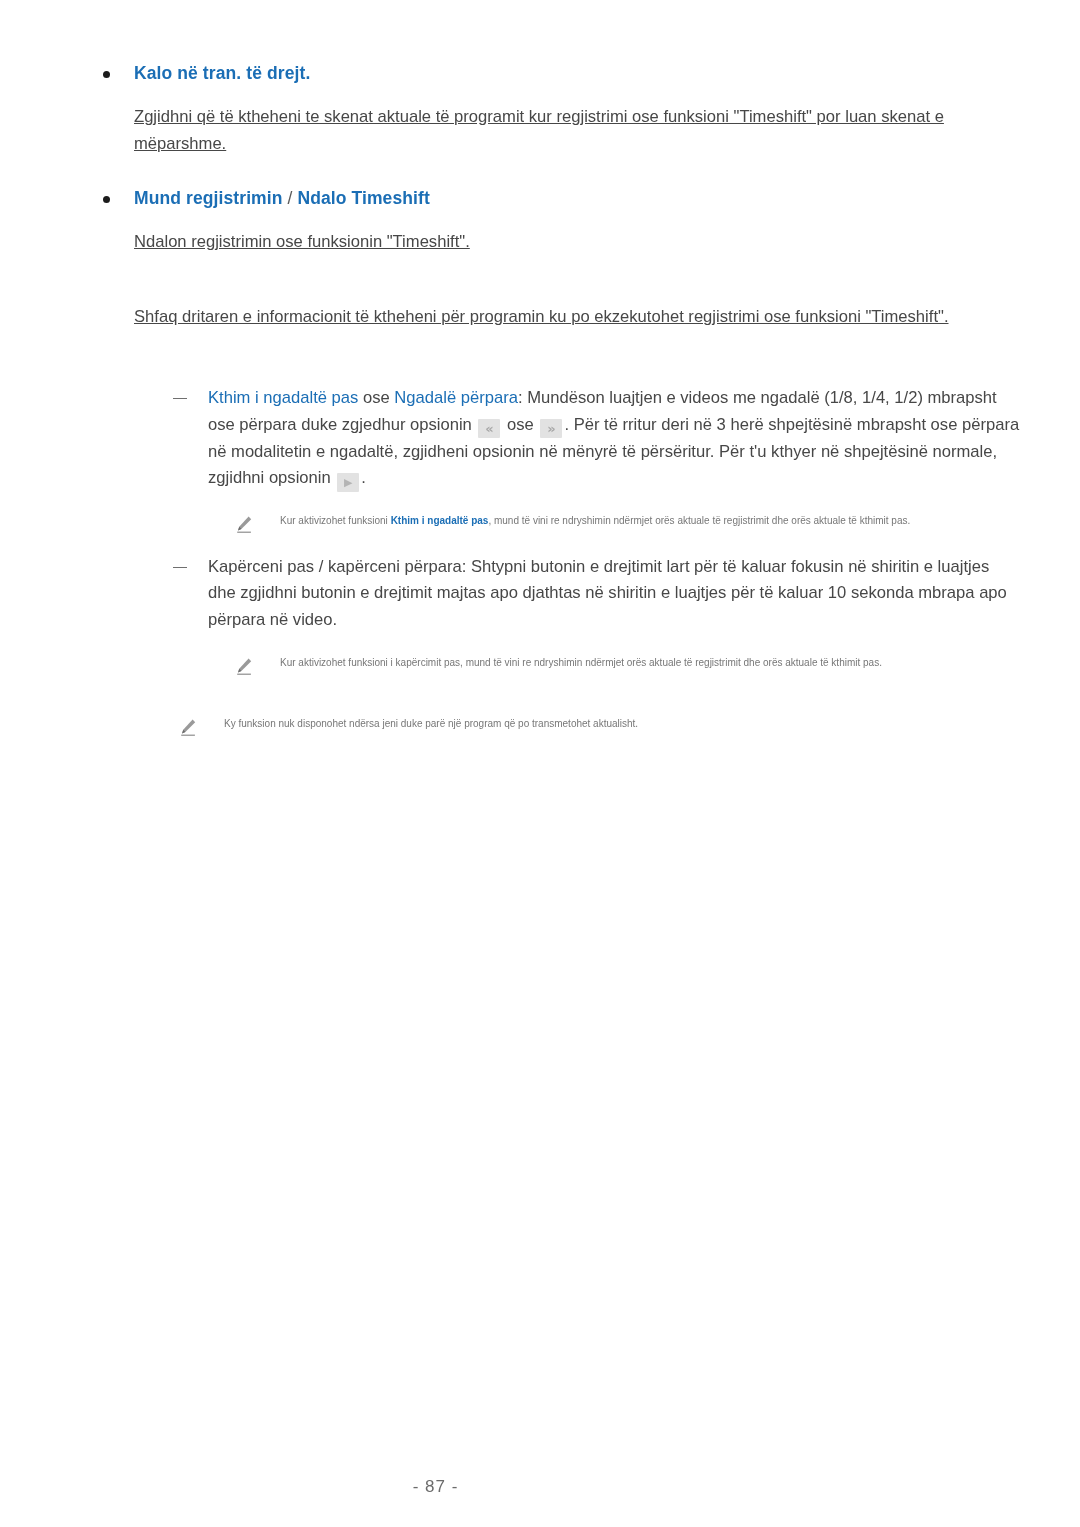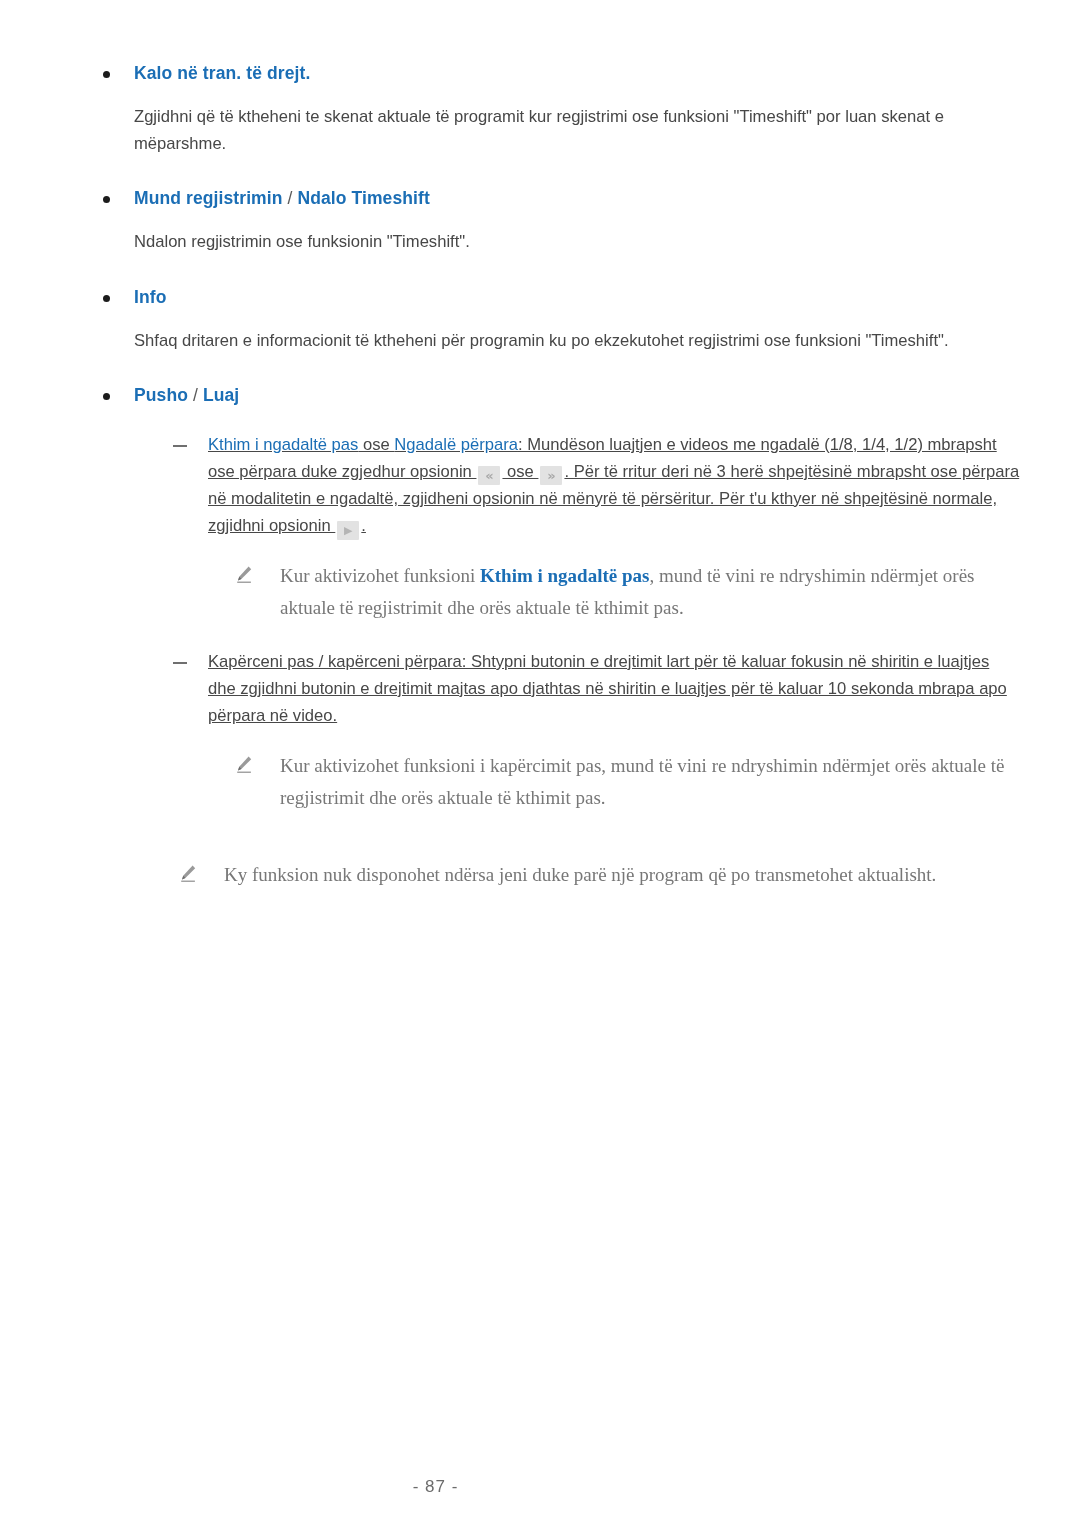--- a/index.html
+++ b/index.html
@@ -53,35 +53,35 @@
     font-weight: normal;
   }
 
   
   .para {
     margin: 18px 0 0 74px;
     font-size: 16.6px;
     line-height: 1.62;
     color: #474747;
     max-width: 890px;
+    text-decoration: underline;
   }
 
   .gap-lg { height: 30px; }
   .gap-md { height: 24px; }
 
   
   .b2 {
     position: relative;
     margin: 24px 0 0 110px;
     padding-left: 38px;
     font-size: 16.6px;
     line-height: 1.62;
     color: #474747;
     max-width: 860px;
-    text-decoration: underline;
   }
   .b2::before {
     content: "";
     position: absolute;
     left: 3px;
     top: 13px;
     width: 14px;
     height: 1.6px;
     background: #6f6f6f;
   }
@@ -109,25 +109,24 @@
   .keyicon.play {
     color: #b4b4b4;
     font-size: 11px;
   }
 
   
   .note {
     position: relative;
     margin: 20px 0 0 166px;
     padding-left: 54px;
-    font-size: 19px;
+    font-size: 10px;
     line-height: 1.72;
     color: #777777;
     max-width: 840px;
-    font-family: Liberation Serif, serif;
   }
   .note.indent-deep { margin-left: 166px; }
   .note.indent-shallow { margin-left: 110px; padding-left: 54px; }
   .note .emph {
     color: #1b6eb5;
     font-weight: bold;
   }
   .note-icon {
     position: absolute;
     left: 8px;
@@ -161,30 +160,24 @@
 
     <div class="gap-lg"></div>
 
     <div class="b1">
       <span>Mund regjistrimin</span><span class="sep"> / </span><span>Ndalo Timeshift</span>
     </div>
     <p class="para">Ndalon regjistrimin ose funksionin "Timeshift".</p>
 
     <div class="gap-lg"></div>
 
-    <div class="b1">
-      <span>Info</span>
-    </div>
     <p class="para">Shfaq dritaren e informacionit të ktheheni për programin ku po ekzekutohet regjistrimi ose funksioni "Timeshift".</p>
 
     <div class="gap-lg"></div>
 
-    <div class="b1">
-      <span>Pusho</span><span class="sep"> / </span><span>Luaj</span>
-    </div>
 
     <div class="b2">
       <span class="term">Kthim i ngadaltë pas</span><span> ose </span><span class="term">Ngadalë përpara</span><span>: Mundëson luajtjen e videos me ngadalë (1/8, 1/4, 1/2) mbrapsht ose përpara duke zgjedhur opsionin </span><span class="keyicon">«</span><span> ose </span><span class="keyicon">»</span><span>. Për të rritur deri në 3 herë shpejtësinë mbrapsht ose përpara në modalitetin e ngadaltë, zgjidheni opsionin në mënyrë të përsëritur. Për t'u kthyer në shpejtësinë normale, zgjidhni opsionin </span><span class="keyicon play">▶</span><span>.</span>
     </div>
 
     <div class="note indent-deep">
       <span class="note-icon">
         <svg width="20" height="20" viewBox="0 0 20 20" aria-hidden="true">
           <path d="M14.6 2.6 L17.2 5.2 L7.4 15.0 L4.0 16.4 L5.2 12.8 Z" fill="#9a9a9a"></path>
           <path d="M4.0 16.4 L5.2 12.8 L7.4 15.0 Z" fill="#6d6d6d"></path>

